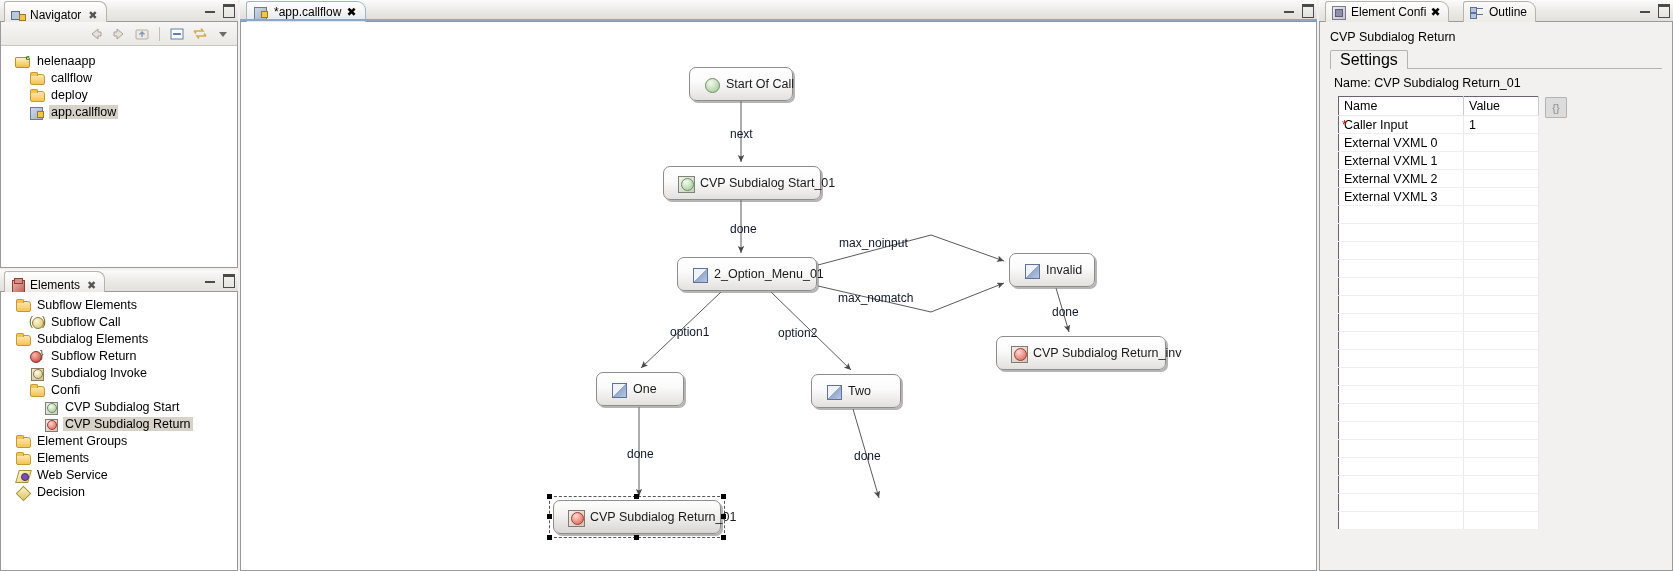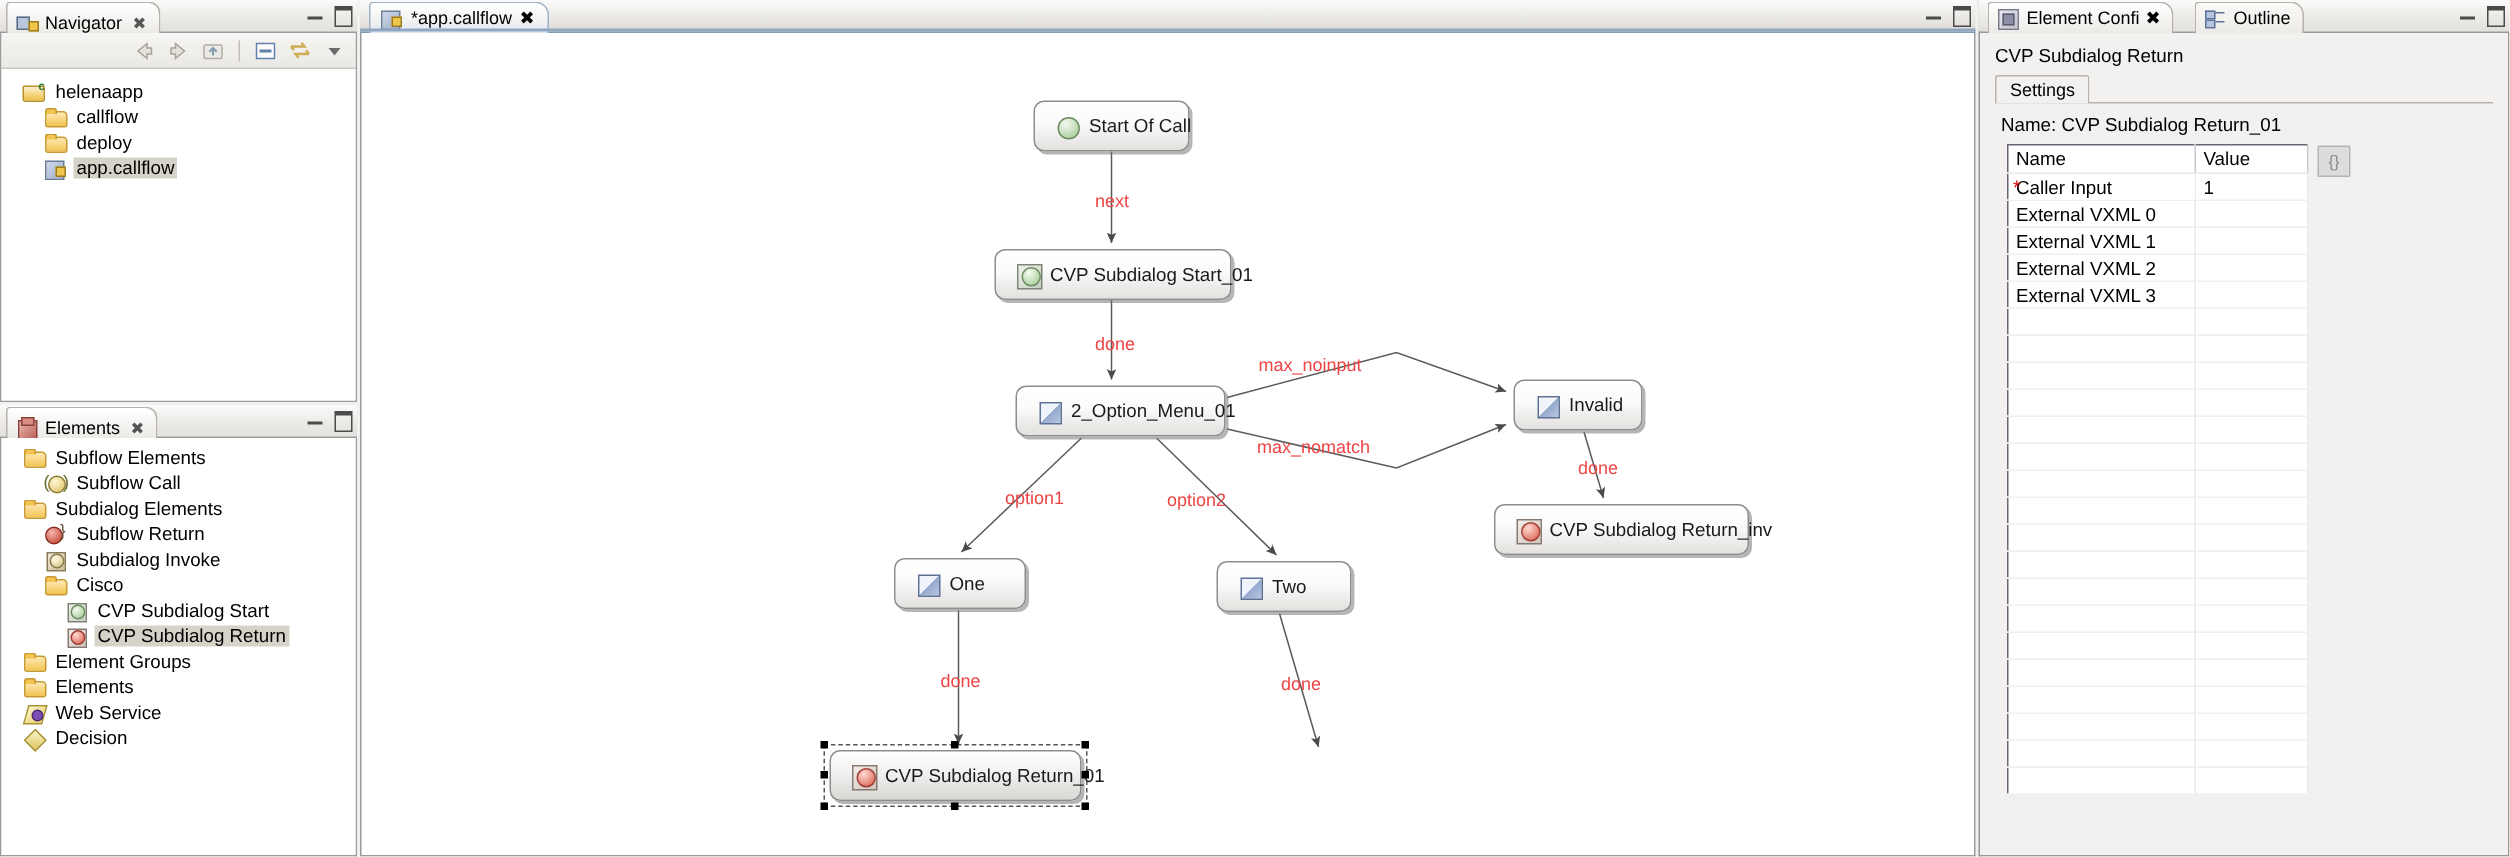--- a/index.html
+++ b/index.html
@@ -291,21 +291,21 @@
   .selhandles { position:absolute; pointer-events:none; }
   .selhandles i {
     position:absolute; width:5px; height:5px; background:#000; display:block;
   }
   .seldash {
     position:absolute; border:1px dashed #555;
   }
 
   
   .elabel {
-    position:absolute; font-size:12px; color:#ef4444; background:transparent;
+    position:absolute; font-size:12px; color:#0f172a; background:transparent;
     white-space:nowrap;
   }
   svg.edges { position:absolute; left:0; top:0; width:100%; height:100%; overflow:visible; }
 
   
   #rightpane { position:absolute; left:1319px; top:0; width:354px; height:571px; background:#f2f1f0; }
   .rp-tabrow {
     position:relative; height:22px;
     background: linear-gradient(to bottom,#fbfbfb 0%, #eceae6 55%, #e3e1dd 100%);
     border-bottom:1px solid #9a9a9a;
@@ -322,21 +322,21 @@
     background:#f2f1f0; border:1px solid #9a9a9a; border-top:none;
     padding:6px 0 0 8px;
   }
   .rp-title { font-size:12.5px; margin:2px 0 6px 2px; }
   .settings-tabrow { position:relative; height:19px; margin-left:2px; }
   .settings-tab {
     position:absolute; left:0; top:0; height:19px; padding:0 9px;
     display:flex; align-items:center;
     background:#f2f1f0;
     border:1px solid #b6b2ac; border-bottom:none;
-    border-radius:2px 2px 0 0; font-size:12px;
+    border-radius:2px 2px 0 0; font-size:16px;
   }
   .settings-underline {
     position:absolute; left:0; right:10px; bottom:0; height:1px; background:#b6b2ac;
   }
   .name-line { font-size:12.5px; margin:7px 0 6px 6px; }
   .prop-wrap { display:flex; align-items:flex-start; gap:6px; margin-left:10px; }
   table.props {
     border-collapse:collapse; background:#fff;
     border:1px solid #6b6272; width:200px; table-layout:fixed;
   }
@@ -468,21 +468,21 @@
         <div class="trow indent2">
           <span class="ico ico-sfret"></span>
           <span class="lbl">Subflow Return</span>
         </div>
         <div class="trow indent2">
           <span class="ico ico-sdinv"></span>
           <span class="lbl">Subdialog Invoke</span>
         </div>
         <div class="trow indent2">
           <span class="ico ico-folder"></span>
-          <span class="lbl">Cisco</span>
+          <span class="lbl">Confi</span>
         </div>
         <div class="trow indent3">
           <span class="ico ico-cvpstart"></span>
           <span class="lbl">CVP Subdialog Start</span>
         </div>
         <div class="trow indent3 sel">
           <span class="ico ico-cvpret"></span>
           <span class="lbl">CVP Subdialog Return</span>
         </div>
         <div class="trow indent1">

